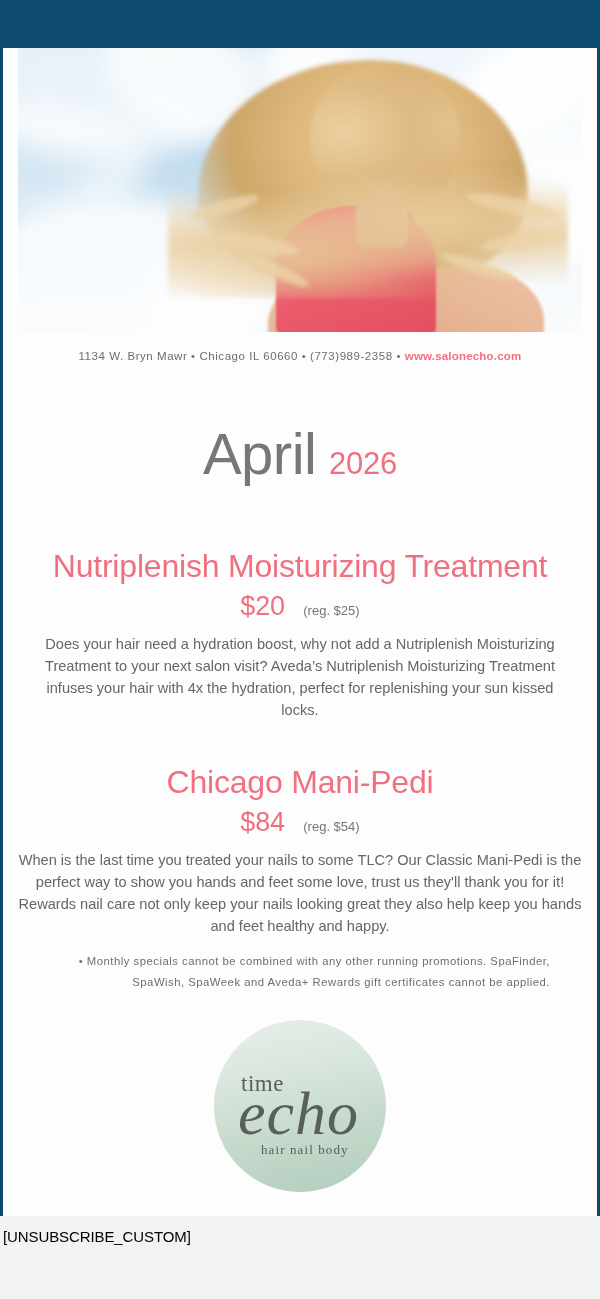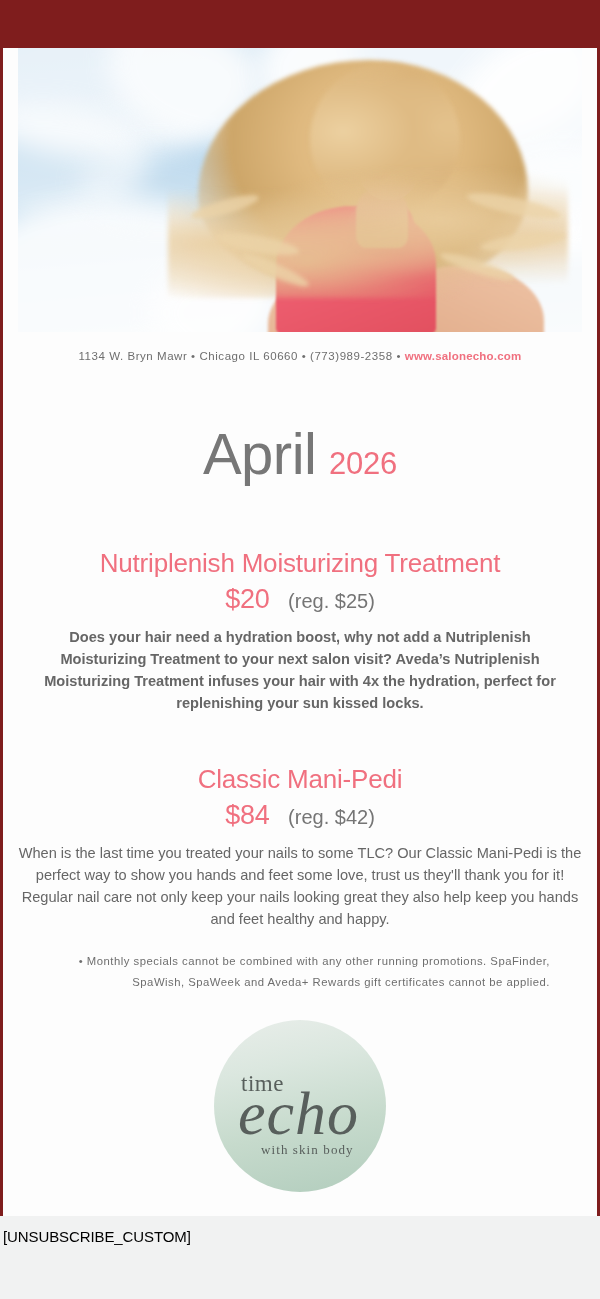--- a/index.html
+++ b/index.html
@@ -13,21 +13,21 @@
     font-family: "Liberation Sans", sans-serif;
     overflow: hidden;
     position: relative;
   }
   .email-wrap {
     position: absolute;
     left: 0;
     top: 0;
     width: 600px;
     height: 1216px;
-    background: #7f1d1d;
+    background: #0c4a6e;
     overflow: hidden;
   }
   .email-body {
     position: absolute;
     left: 3px;
     top: 48px;
     width: 594px;
     height: 1168px;
     background: #fdfdfd;
   }
@@ -240,46 +240,46 @@
   
   .offer {
     position: absolute;
     left: 0;
     width: 594px;
     text-align: center;
   }
   .offer-1 { top: 500px; }
   .offer-2 { top: 716px; }
   .offer-title {
-    font-size: 26px;
+    font-size: 32px;
     color: #f0707f;
     line-height: 1.18;
     letter-spacing: -0.2px;
   }
   .offer-price-line {
     margin-top: 5px;
     white-space: nowrap;
   }
   .offer-price {
     font-size: 27px;
     color: #f0707f;
     letter-spacing: -0.2px;
   }
   .offer-reg {
-    font-size: 20px;
+    font-size: 13px;
     color: #757575;
     margin-left: 14px;
   }
   .offer-body {
     margin: 11px auto 0;
     font-size: 14.6px;
     line-height: 1.52;
     color: #666666;
   }
-  .offer-1 .offer-body { width: 548px; font-weight: bold; }
+  .offer-1 .offer-body { width: 548px; }
   .offer-2 .offer-body { width: 570px; }
 
   
   .fine-print {
     position: absolute;
     left: 47px;
     top: 903px;
     width: 500px;
     text-align: right;
     font-size: 11.3px;
@@ -400,34 +400,34 @@
     <div class="offer offer-1">
       <div class="offer-title">Nutriplenish Moisturizing Treatment</div>
       <div class="offer-price-line">
         <span class="offer-price">$20</span>
         <span class="offer-reg">(reg. $25)</span>
       </div>
       <div class="offer-body">Does your hair need a hydration boost, why not add a Nutriplenish Moisturizing Treatment to your next salon visit? Aveda’s Nutriplenish Moisturizing Treatment infuses your hair with 4x the hydration, perfect for replenishing your sun kissed locks.</div>
     </div>
 
     <div class="offer offer-2">
-      <div class="offer-title">Classic Mani-Pedi</div>
+      <div class="offer-title">Chicago Mani-Pedi</div>
       <div class="offer-price-line">
         <span class="offer-price">$84</span>
-        <span class="offer-reg">(reg. $42)</span>
+        <span class="offer-reg">(reg. $54)</span>
       </div>
-      <div class="offer-body">When is the last time you treated your nails to some TLC? Our Classic Mani-Pedi is the perfect way to show you hands and feet some love, trust us they'll thank you for it! Regular nail care not only keep your nails looking great they also help keep you hands and feet healthy and happy.</div>
+      <div class="offer-body">When is the last time you treated your nails to some TLC? Our Classic Mani-Pedi is the perfect way to show you hands and feet some love, trust us they'll thank you for it! Rewards nail care not only keep your nails looking great they also help keep you hands and feet healthy and happy.</div>
     </div>
 
     <div class="fine-print">• Monthly specials cannot be combined with any other running promotions. SpaFinder, SpaWish, SpaWeek and Aveda+ Rewards gift certificates cannot be applied.</div>
 
     <div class="logo-area">
       <div class="logo-circle">
         <span class="logo-salon">time</span>
         <span class="logo-echo">echo</span>
-        <span class="logo-tag">with skin body</span>
+        <span class="logo-tag">hair nail body</span>
       </div>
     </div>
 
   </div>
 </div>
 
 <div class="unsub">[UNSUBSCRIBE_CUSTOM]</div>
 
 </body></html>

